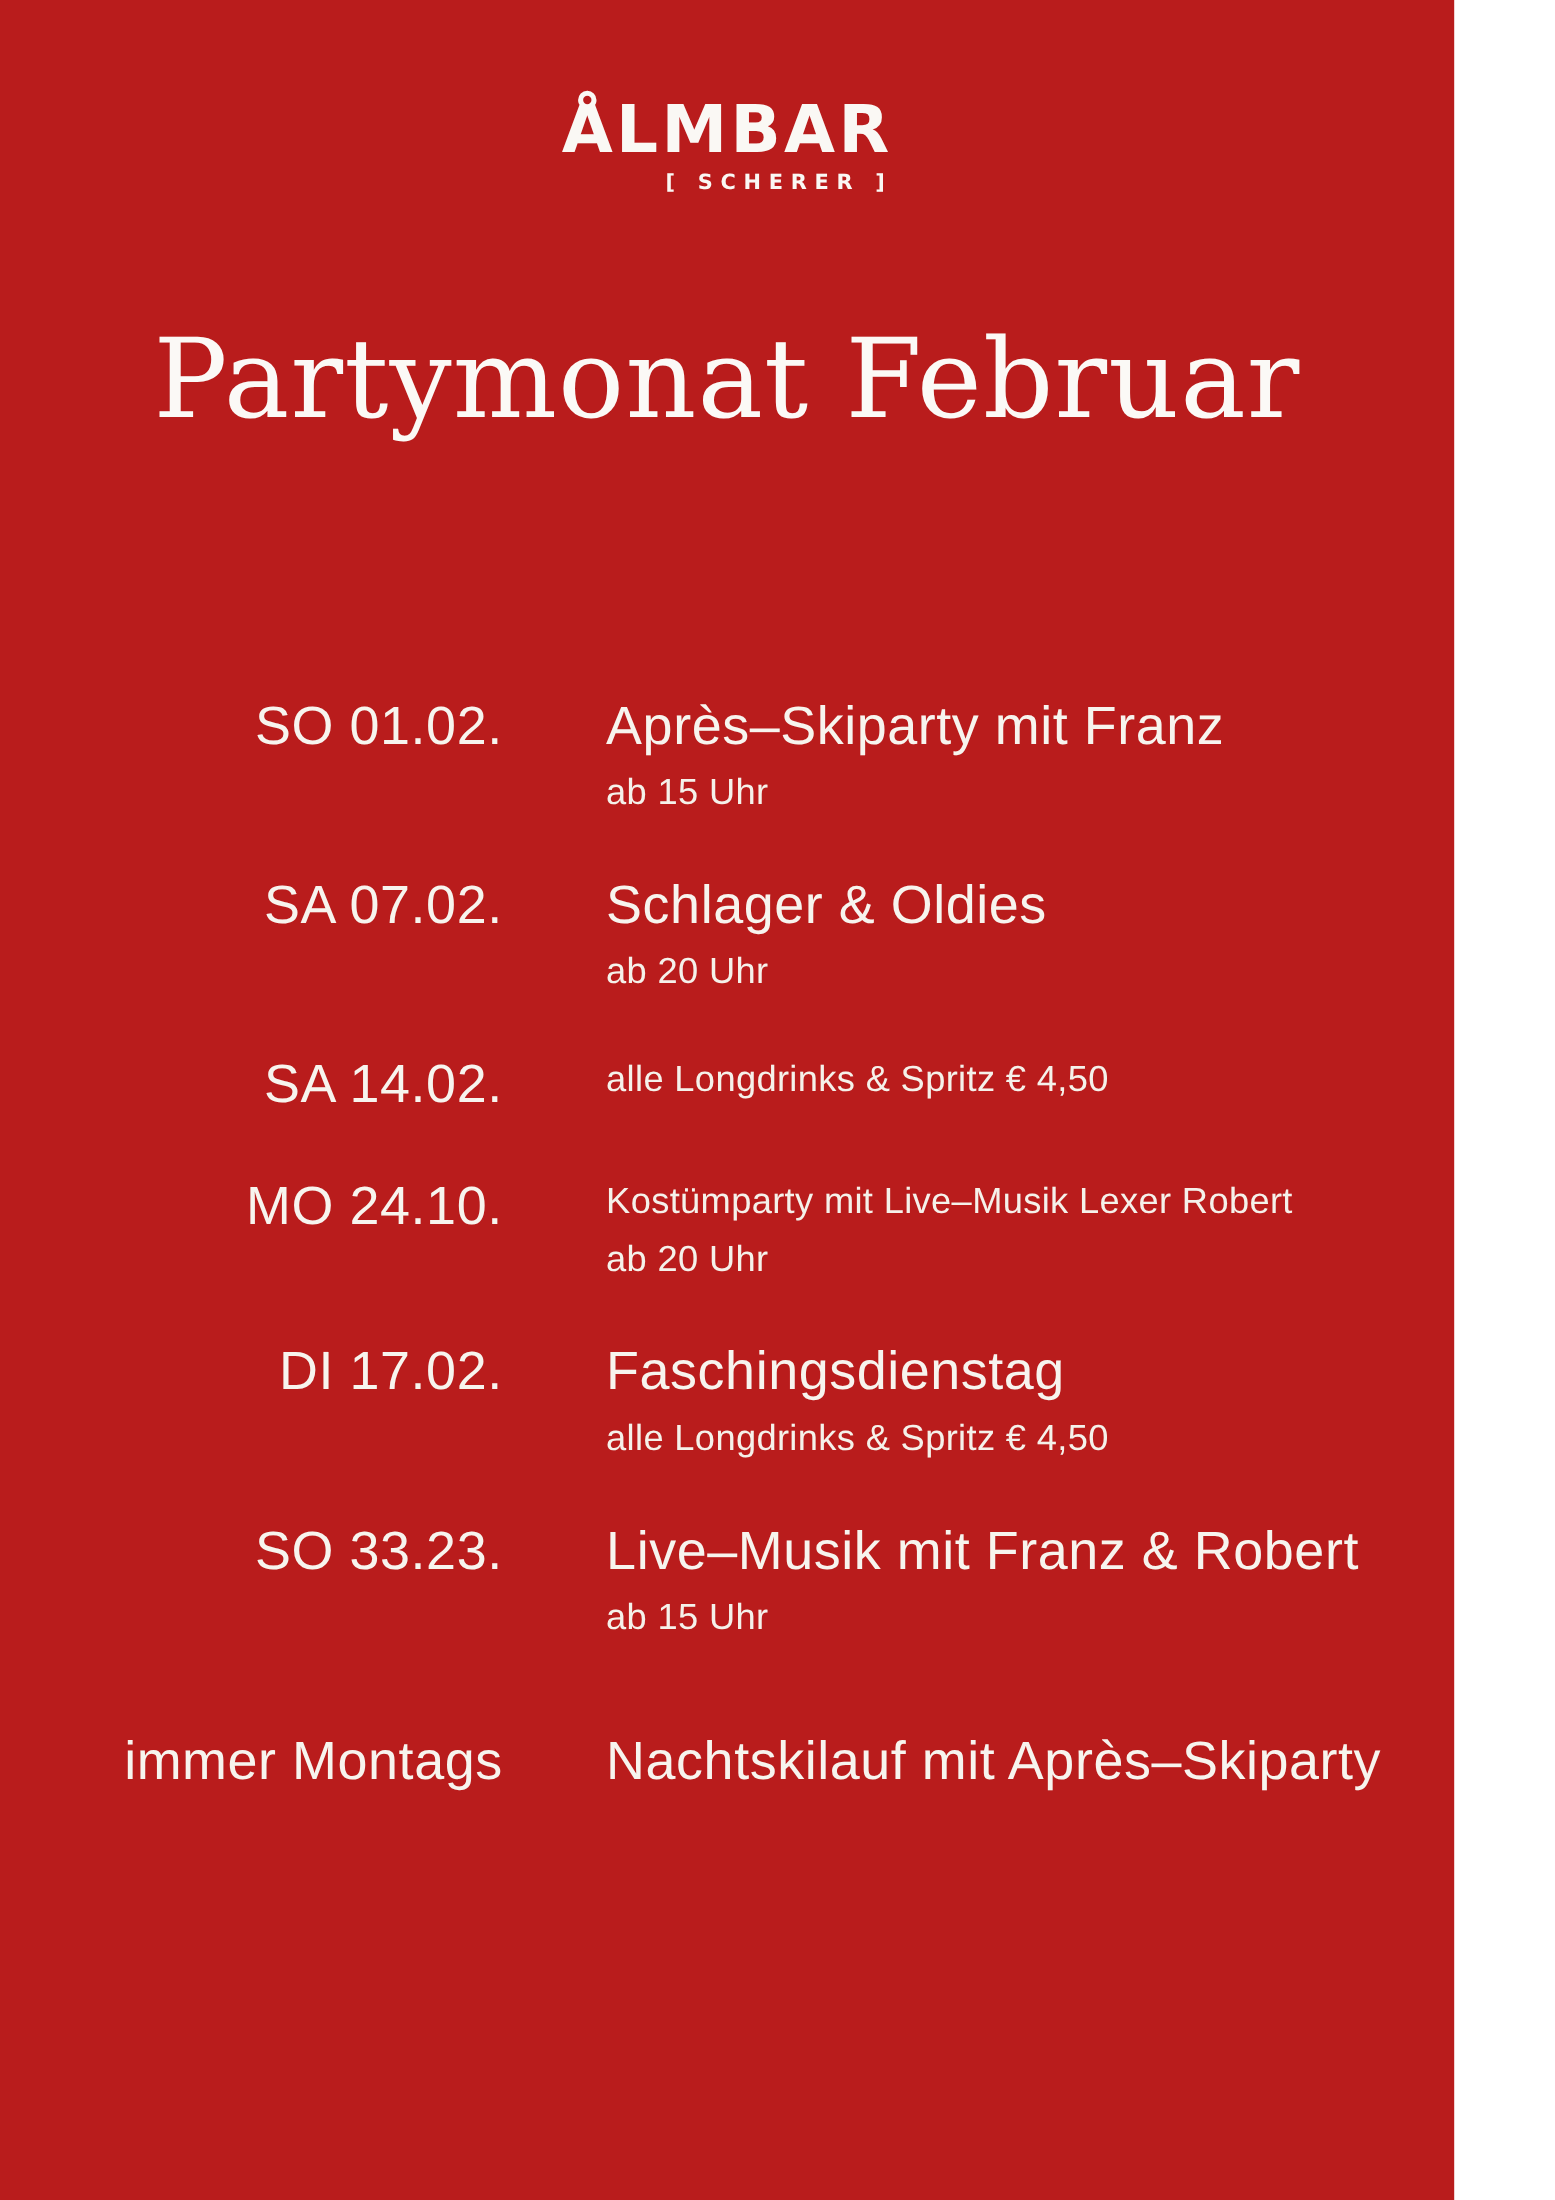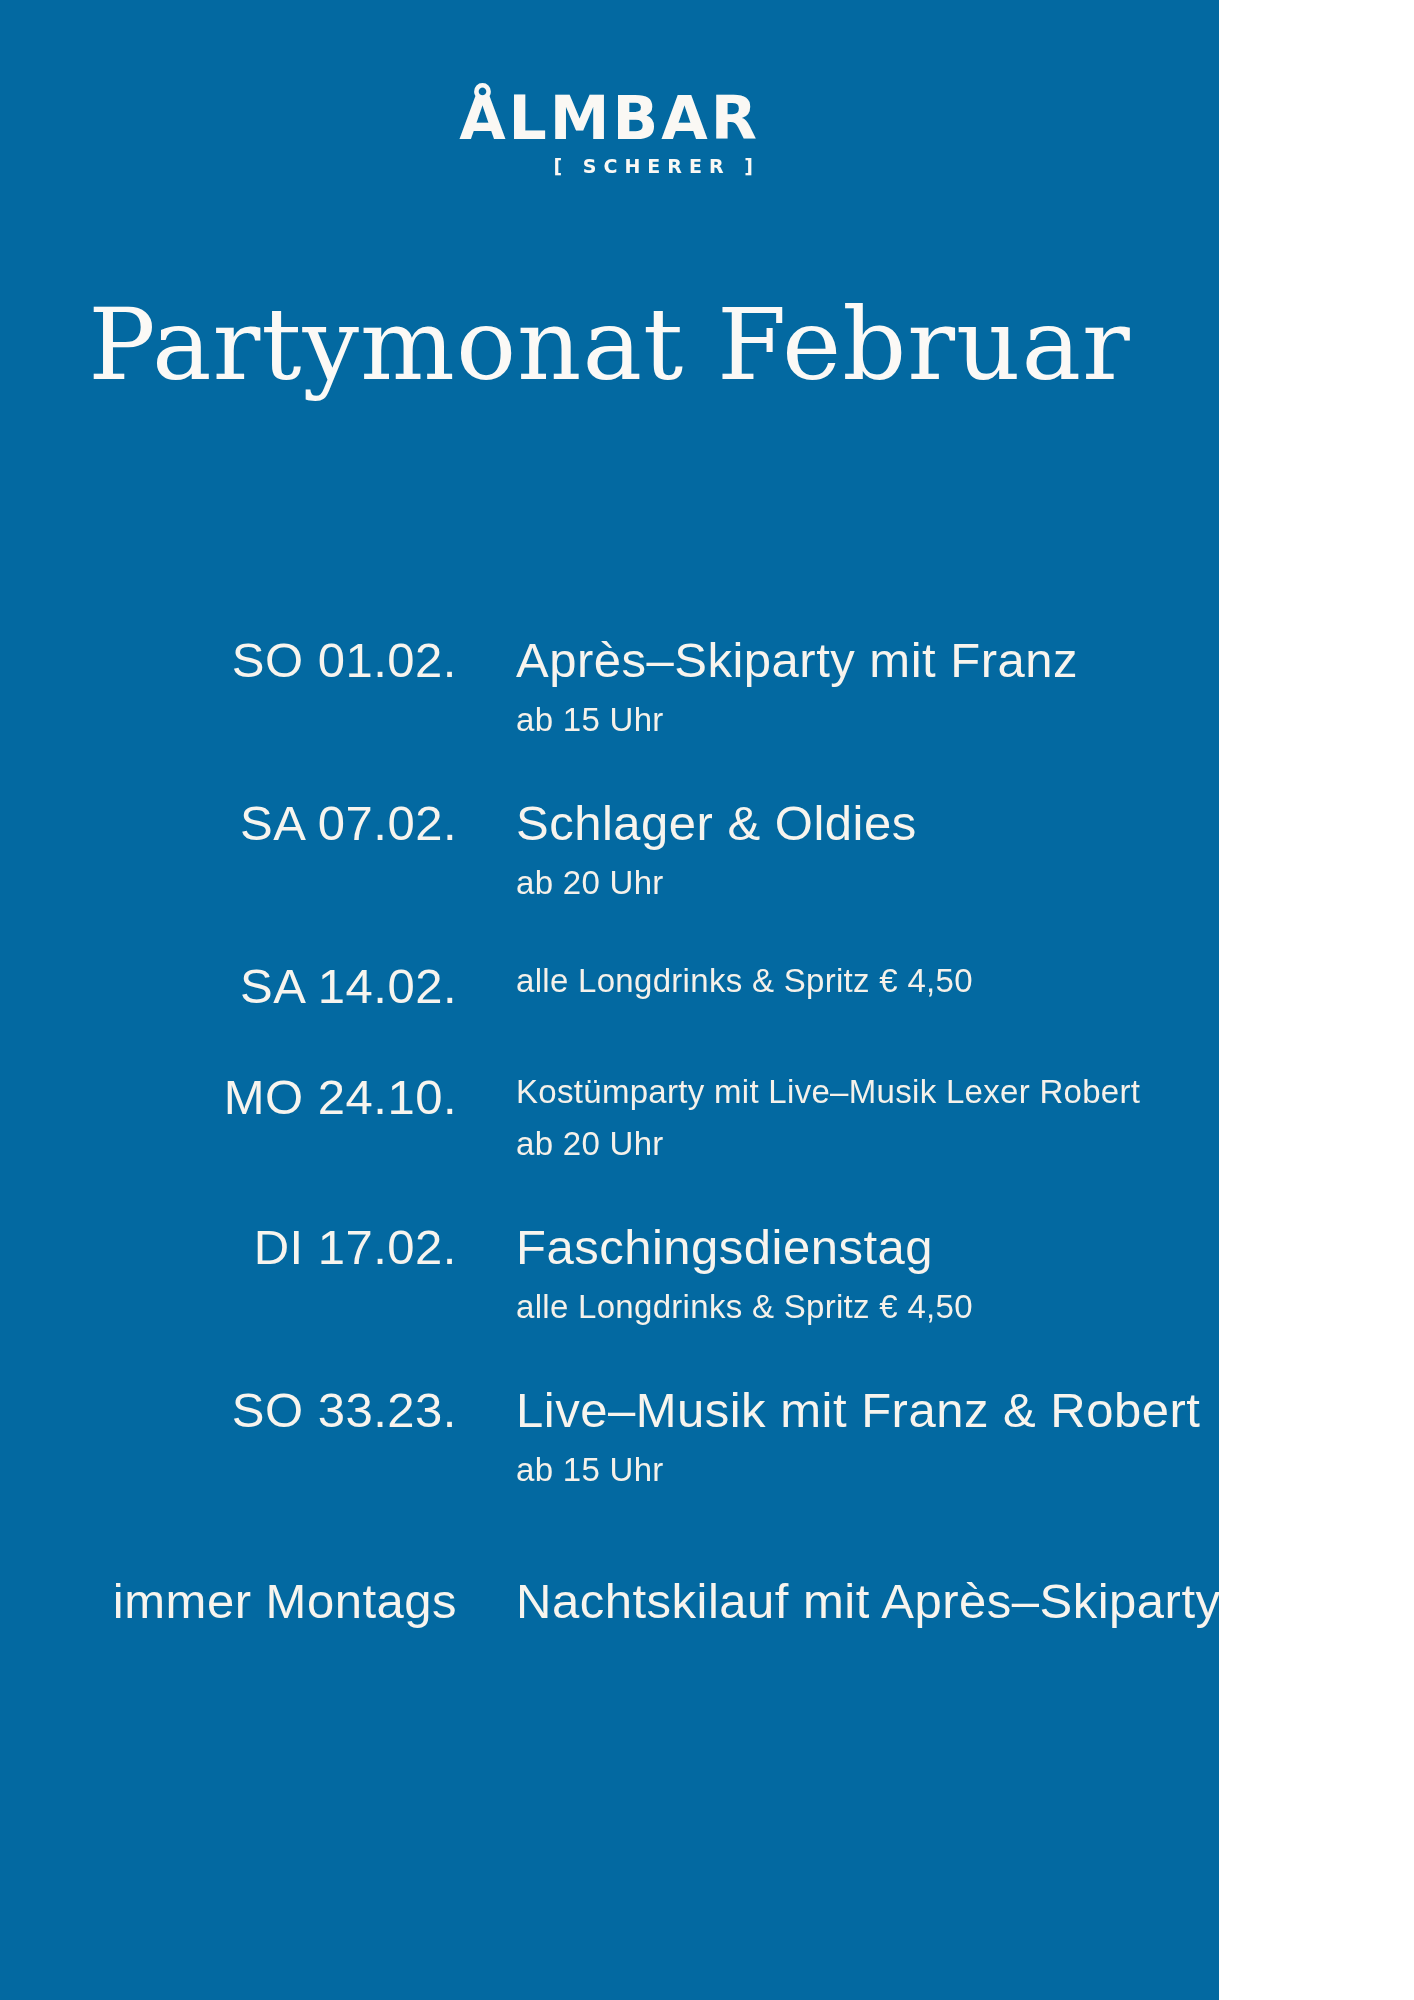--- a/index.html
+++ b/index.html
@@ -1,23 +1,23 @@
 <!DOCTYPE html>
 <html><head>
 <meta charset="utf-8">
 <style>
   html, body {
     margin: 0;
     padding: 0;
   }
   .poster {
     position: relative;
-    width: 1219px;
+    width: 1322px;
     height: 2000px;
-    background: #0369a1;
+    background: #b91c1c;
     color: #f7f4ee;
     font-family: "Liberation Sans", "DejaVu Sans", sans-serif;
     overflow: hidden;
     box-sizing: border-box;
   }
   
   .logo-block {
     padding-top: 85px;
     display: flex;
     justify-content: center;
@@ -54,21 +54,21 @@
     letter-spacing: 1px;
     color: #fbf9f6;
   }
   
   .events {
     margin-top: 218px;
   }
   .event-row {
     display: grid;
     grid-template-columns: 457px 1fr;
-    column-gap: 59px;
+    column-gap: 94px;
     margin-bottom: 46px;
   }
   .event-date {
     text-align: right;
     font-size: 49px;
     font-weight: 300;
     line-height: 65px;
     letter-spacing: 0.5px;
     white-space: nowrap;
   }

